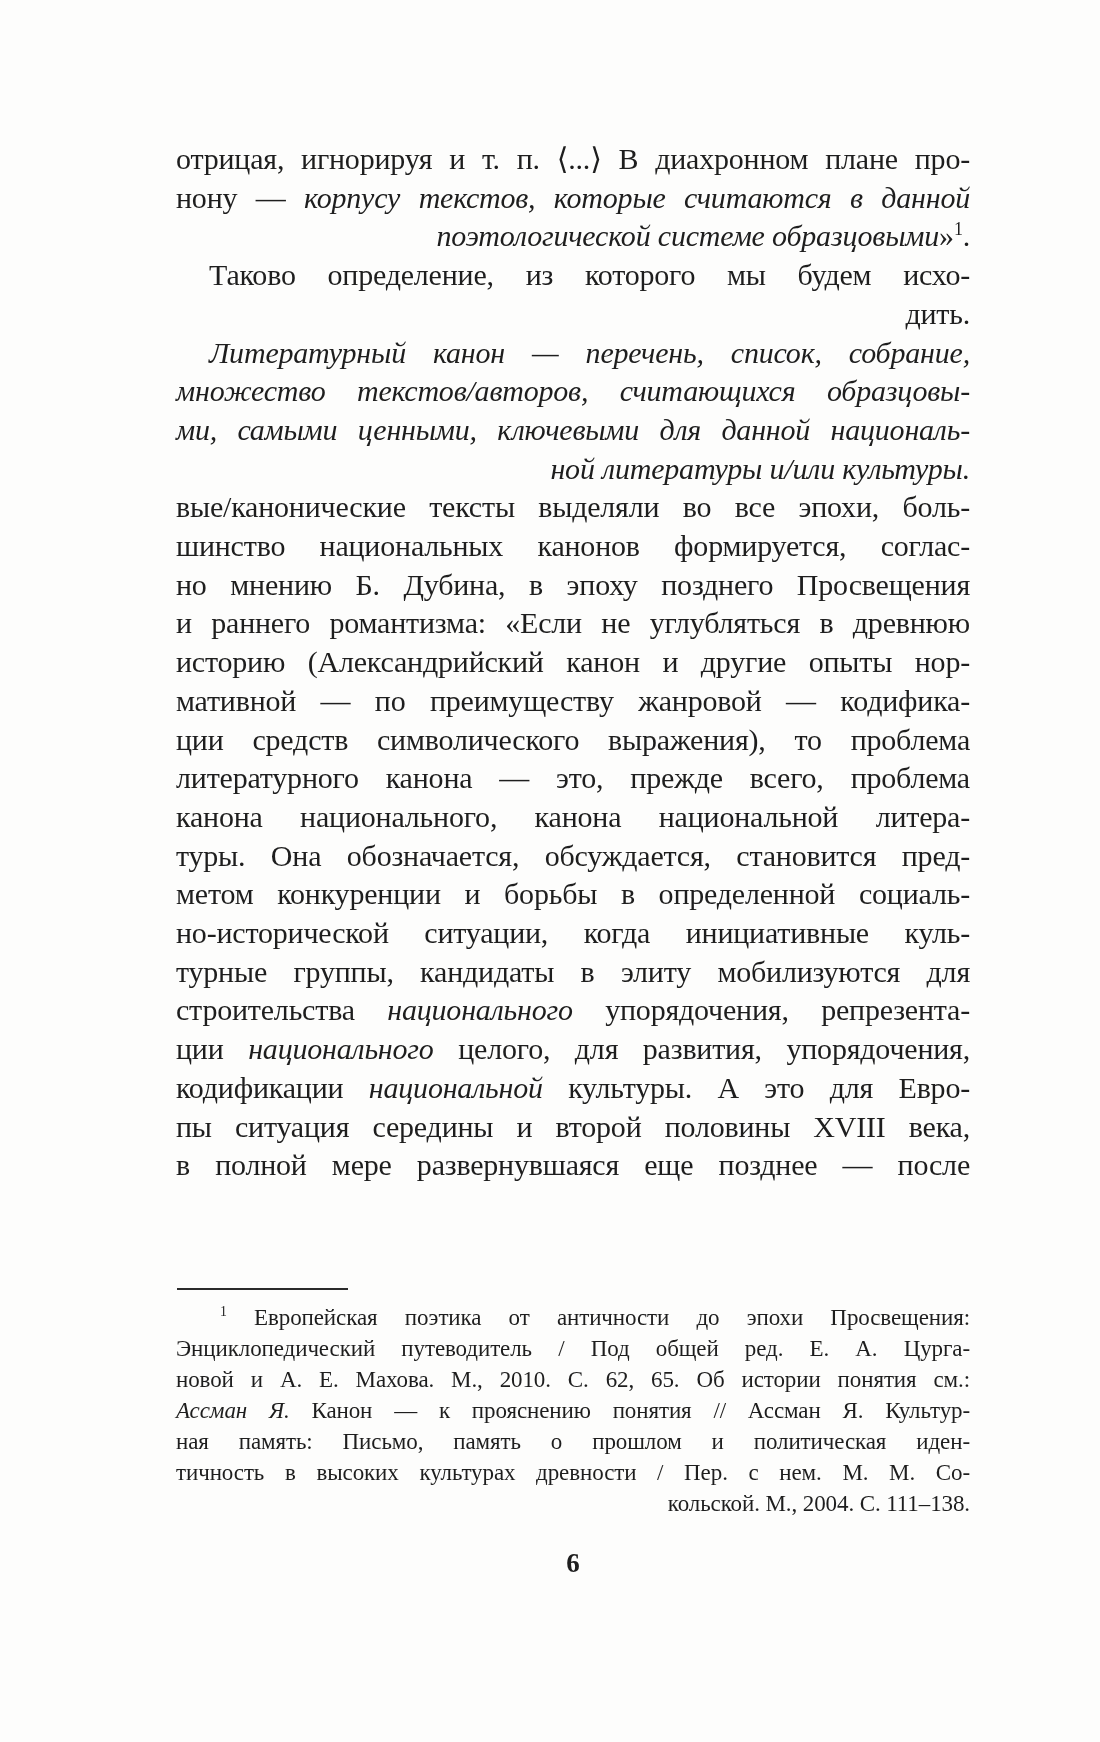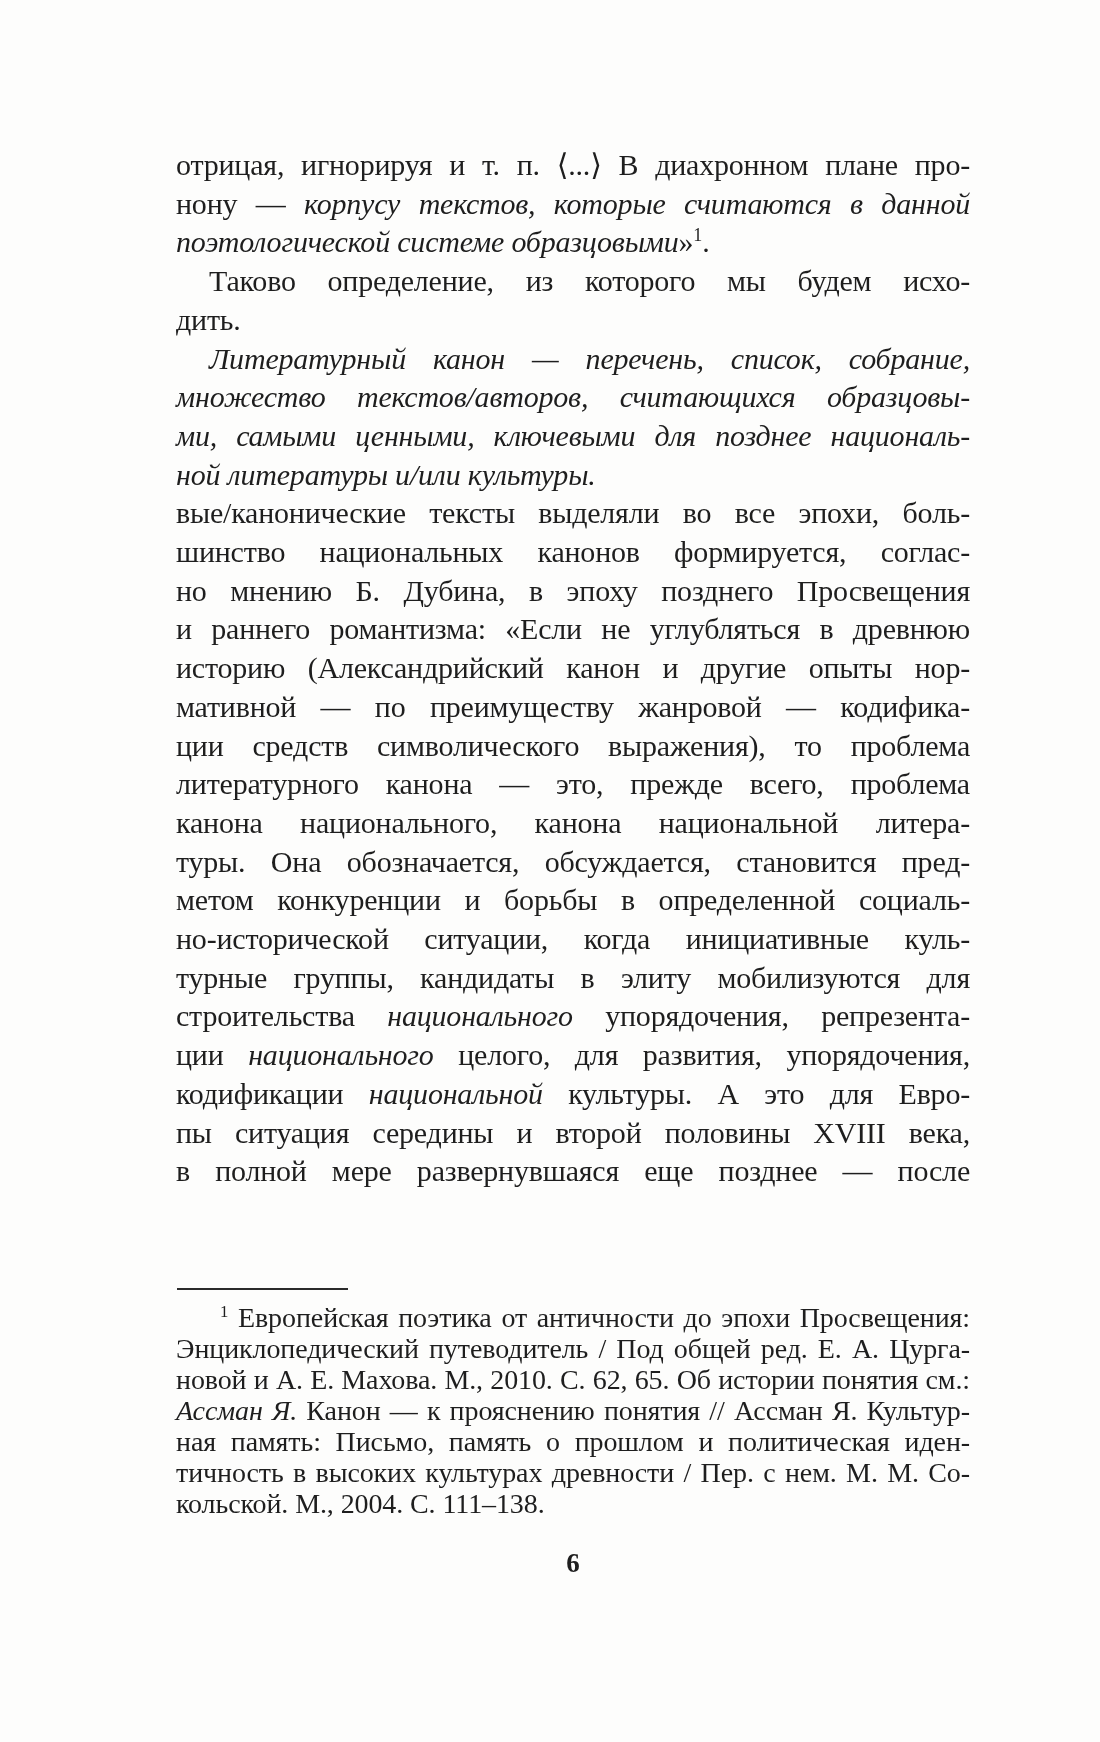--- a/index.html
+++ b/index.html
@@ -9,55 +9,55 @@
     font-family: "Liberation Serif", "DejaVu Serif", serif;
   }
   .page {
     position: absolute; left: 0; top: 0;
     width: 1100px; height: 1742px;
     background: var(--paper, #fdfdfc);
     color: var(--ink, #1e1e1e);
     overflow: hidden;
   }
   .body-text {
-    position: absolute; left: 176px; top: 146px; width: 794px;
+    position: absolute; left: 176px; top: 140px; width: 794px;
     font-size: 30px; line-height: 38.7px; letter-spacing: -0.2px;
   }
-  .tline { text-align: left; white-space: normal; }
+  .tline { text-align: right; white-space: normal; }
   .tline.just { text-align: justify; text-align-last: justify; }
   .body-text .tline.ind { text-indent: 33px; }
   .it { font-style: italic; }
   .tline sup { font-size: 0.6em; line-height: 0; vertical-align: super; }
   .fn-rule {
     position: absolute; left: 177px; top: 1288px;
     width: 171px; height: 2px; background: #2b2b2b;
   }
   .footnote {
     position: absolute; left: 176px; top: 1302px; width: 794px;
-    font-size: 28px; line-height: 31px; letter-spacing: -0.1px;
+    font-size: 23px; line-height: 31px; letter-spacing: -0.1px;
   }
   .footnote .tline.ind { text-indent: 44px; }
   .page-number {
     position: absolute; left: 176px; top: 1548px; width: 794px;
     text-align: center; font-size: 27px; font-weight: bold;
   }
 </style>
 </head>
 <body>
 
 <div class="page">
   <div class="body-text">
       <div class="tline just"><span>отрицая, игнорируя и т. п. ⟨...⟩ В диахронном плане про-</span></div>
       <div class="tline just"><span>нону — </span><span class="it">корпусу текстов, которые считаются в данной</span></div>
       <div class="tline"><span class="it">поэтологической системе образцовыми</span><span>»</span><sup>1</sup><span>.</span></div>
       <div class="tline just ind"><span>Таково определение, из которого мы будем исхо-</span></div>
       <div class="tline"><span>дить.</span></div>
       <div class="tline just ind"><span class="it">Литературный канон — перечень, список, собрание,</span></div>
       <div class="tline just"><span class="it">множество текстов/авторов, считающихся образцовы-</span></div>
-      <div class="tline just"><span class="it">ми, самыми ценными, ключевыми для позднее националь-</span></div>
+      <div class="tline just"><span class="it">ми, самыми ценными, ключевыми для данной националь-</span></div>
       <div class="tline"><span class="it">ной литературы и/или культуры.</span></div>
       <div class="tline just"><span>вые/канонические тексты выделяли во все эпохи, боль-</span></div>
       <div class="tline just"><span>шинство национальных канонов формируется, соглас-</span></div>
       <div class="tline just"><span>но мнению Б. Дубина, в эпоху позднего Просвещения</span></div>
       <div class="tline just"><span>и раннего романтизма: «Если не углубляться в древнюю</span></div>
       <div class="tline just"><span>историю (Александрийский канон и другие опыты нор-</span></div>
       <div class="tline just"><span>мативной — по преимуществу жанровой — кодифика-</span></div>
       <div class="tline just"><span>ции средств символического выражения), то проблема</span></div>
       <div class="tline just"><span>литературного канона — это, прежде всего, проблема</span></div>
       <div class="tline just"><span>канона национального, канона национальной литера-</span></div>

